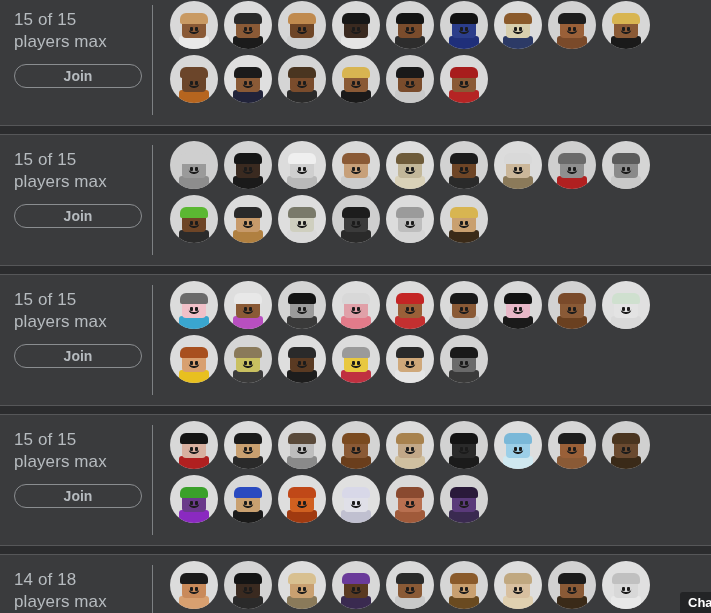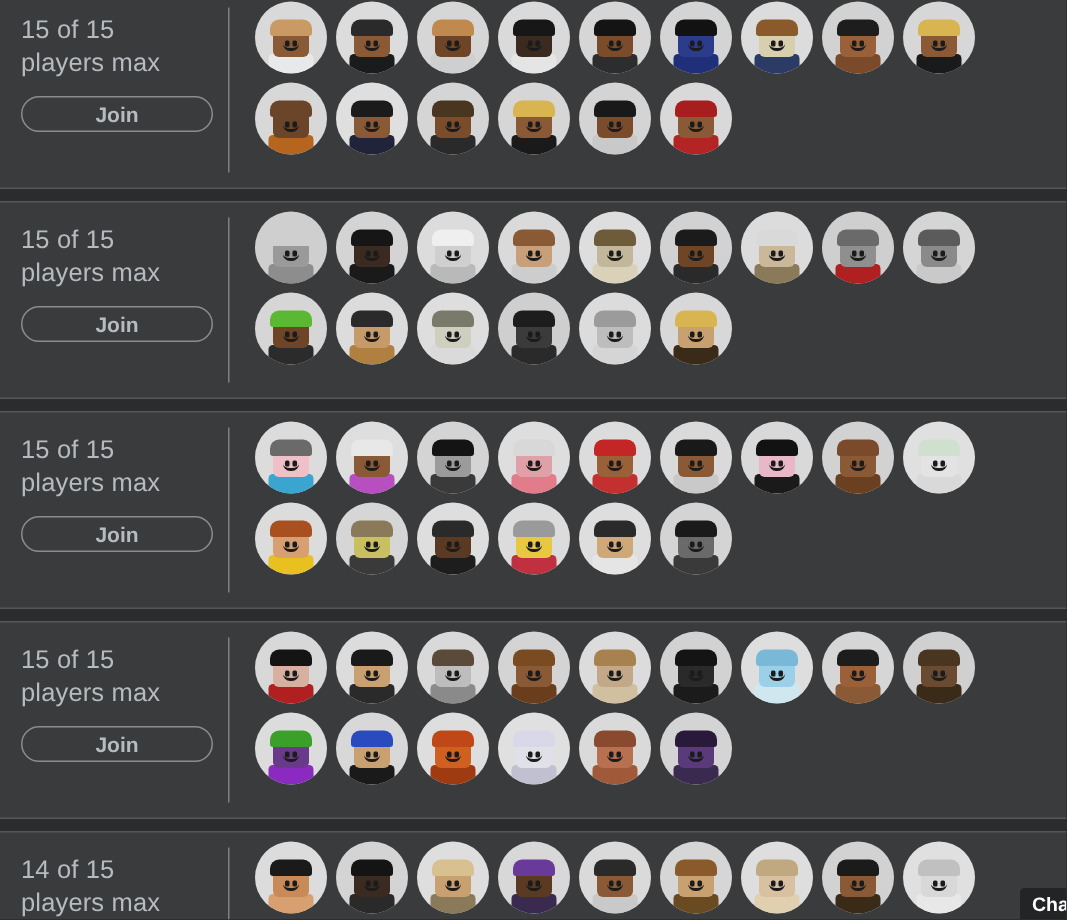--- a/index.html
+++ b/index.html
@@ -754,21 +754,21 @@
               <div class="av-eye r"></div>
               <div class="av-mouth"></div>
             </div>
             <div class="av-hair" style="background: rgb(42, 26, 58);"></div>
           </div>
         </div>
       </div>
     </div>
     <div class="server-card" style="top: 554px; height: 132px;">
       <div class="card-info">
-        <div class="player-count">14 of 15
+        <div class="player-count">14 of 18
 players max</div>
       </div>
       <div class="divider"></div>
       <div class="avatar-area">
         <div class="avatar-row">
           <div class="avatar" style="background: rgb(220, 220, 220);">
             <div class="av-torso" style="background: rgb(216, 160, 112);"></div>
             <div class="av-head" style="background: rgb(201, 138, 90);">
               <div class="av-eye l"></div>
               <div class="av-eye r"></div>

